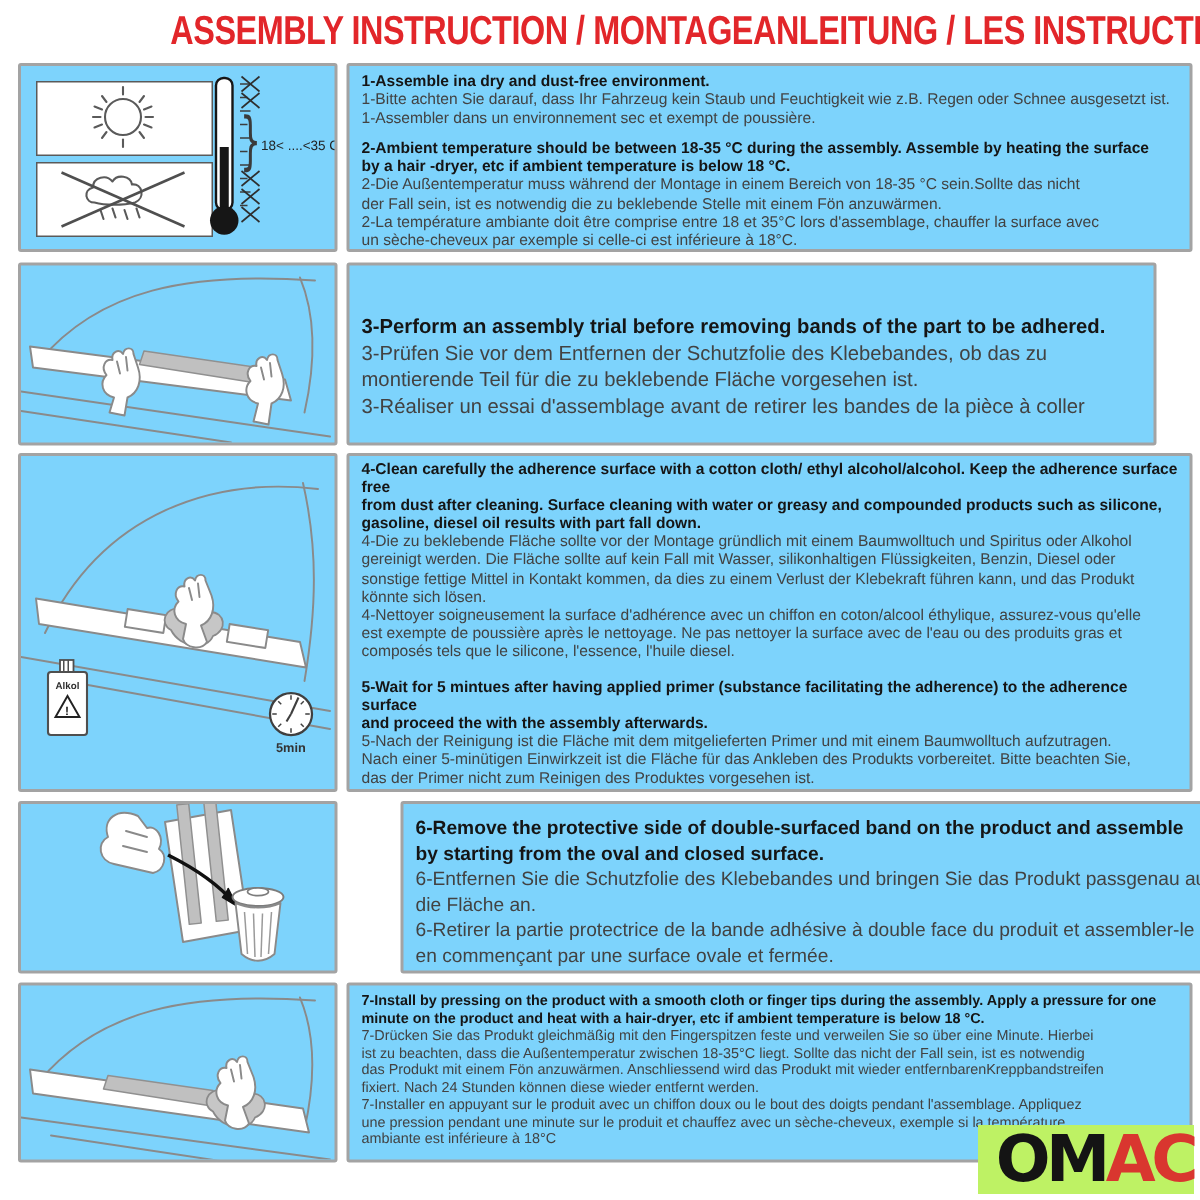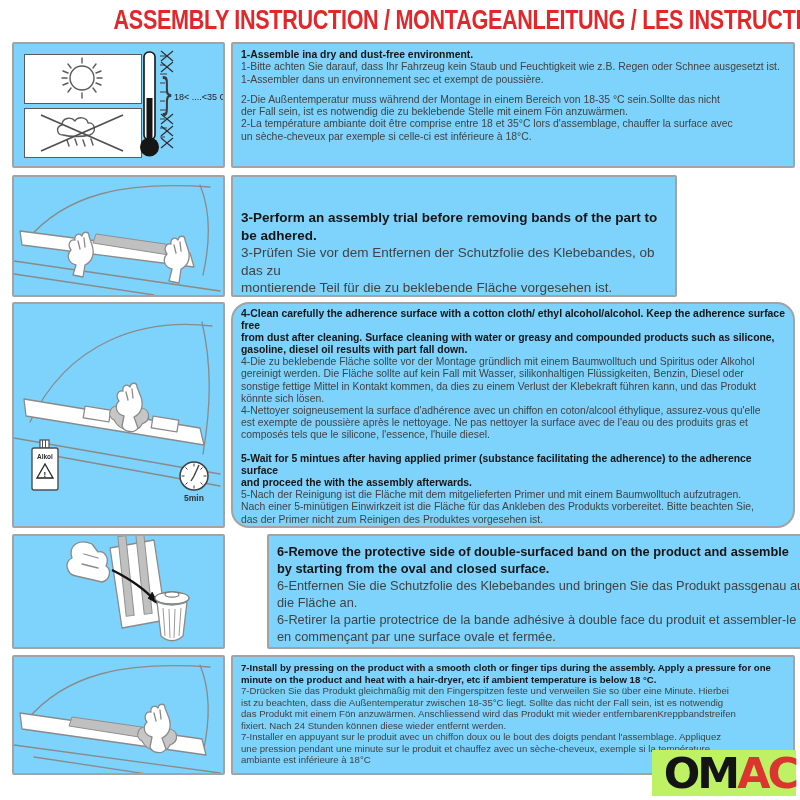--- a/index.html
+++ b/index.html
@@ -9,23 +9,23 @@
   .title-wrap{position:absolute;top:5px;left:0;width:800px;text-align:center;}
   .title{display:inline-block;font-size:27px;font-weight:700;letter-spacing:-0.4px;color:#e2262a;
          transform:scaleX(0.80);transform-origin:50% 50%;white-space:nowrap;}
 
   .box{position:absolute;border:2px solid #a3a3a3;border-radius:2px;background:#7dd3fc;box-sizing:border-box;overflow:hidden;}
 
   
   .r1i{left:12px;top:42px;width:213px;height:126px;}
   .r1t{left:231px;top:42px;width:564px;height:126px;}
   .r2i{left:12px;top:175px;width:213px;height:122px;}
-  .r2t{left:231px;top:175px;width:446px;height:122px;}
+  .r2t{left:231px;top:175px;width:540px;height:122px;}
   .r3i{left:12px;top:302px;width:213px;height:226px;}
-  .r3t{left:231px;top:302px;width:564px;height:226px;border-radius:18px;}
+  .r3t{left:231px;top:302px;width:564px;height:226px;}
   .r4i{left:12px;top:534px;width:213px;height:115px;}
   .r4t{left:231px;top:534px;width:564px;height:115px;}
   .r5i{left:12px;top:655px;width:213px;height:120px;}
   .r5t{left:231px;top:655px;width:564px;height:120px;}
 
   .text-box{padding:5px 8px;}
   .text-box p{margin:0;white-space:pre-line;color:#424242;}
   .text-box p.en{font-weight:700;color:#151515;}
   .t-sm p{font-size:10.4px;line-height:12.3px;}
   .t-r3 p{font-size:10.4px;line-height:12.1px;}
@@ -131,20 +131,22 @@
     </svg>
     <span class="brace">}</span>
     <span class="temp-label">18&lt; ....&lt;35 C</span>
   </div>
 
   <div class="box r1t text-box t-sm">
     <p class="en">1-Assemble ina dry and dust-free environment.</p>
     <p>1-Bitte achten Sie darauf, dass Ihr Fahrzeug kein Staub und Feuchtigkeit wie z.B. Regen oder Schnee ausgesetzt ist.</p>
     <p>1-Assembler dans un environnement sec et exempt de poussière.</p>
     <div class="gap8"></div>
+    <p class="en">2-Ambient temperature should be between 18-35 °C  during the assembly. Assemble by heating the surface
+by a hair -dryer, etc if ambient temperature is below 18 °C.</p>
     <p>2-Die Außentemperatur muss während der Montage in einem Bereich von 18-35 °C  sein.Sollte das nicht
 der Fall sein, ist es notwendig die zu beklebende Stelle mit einem Fön anzuwärmen.</p>
     <p>2-La température ambiante doit être comprise entre 18 et 35°C lors d'assemblage, chauffer la surface avec
 un sèche-cheveux par exemple si celle-ci est inférieure à 18°C.</p>
   </div>
 
   <div class="box r2i">
     <svg width="209" height="118" viewBox="0 0 209 118">
       <path class="sk" d="M 12 64 C 52 16 112 4 196 10"></path>
       <path class="sk" d="M 186 8 C 196 32 197 62 189 98"></path>

